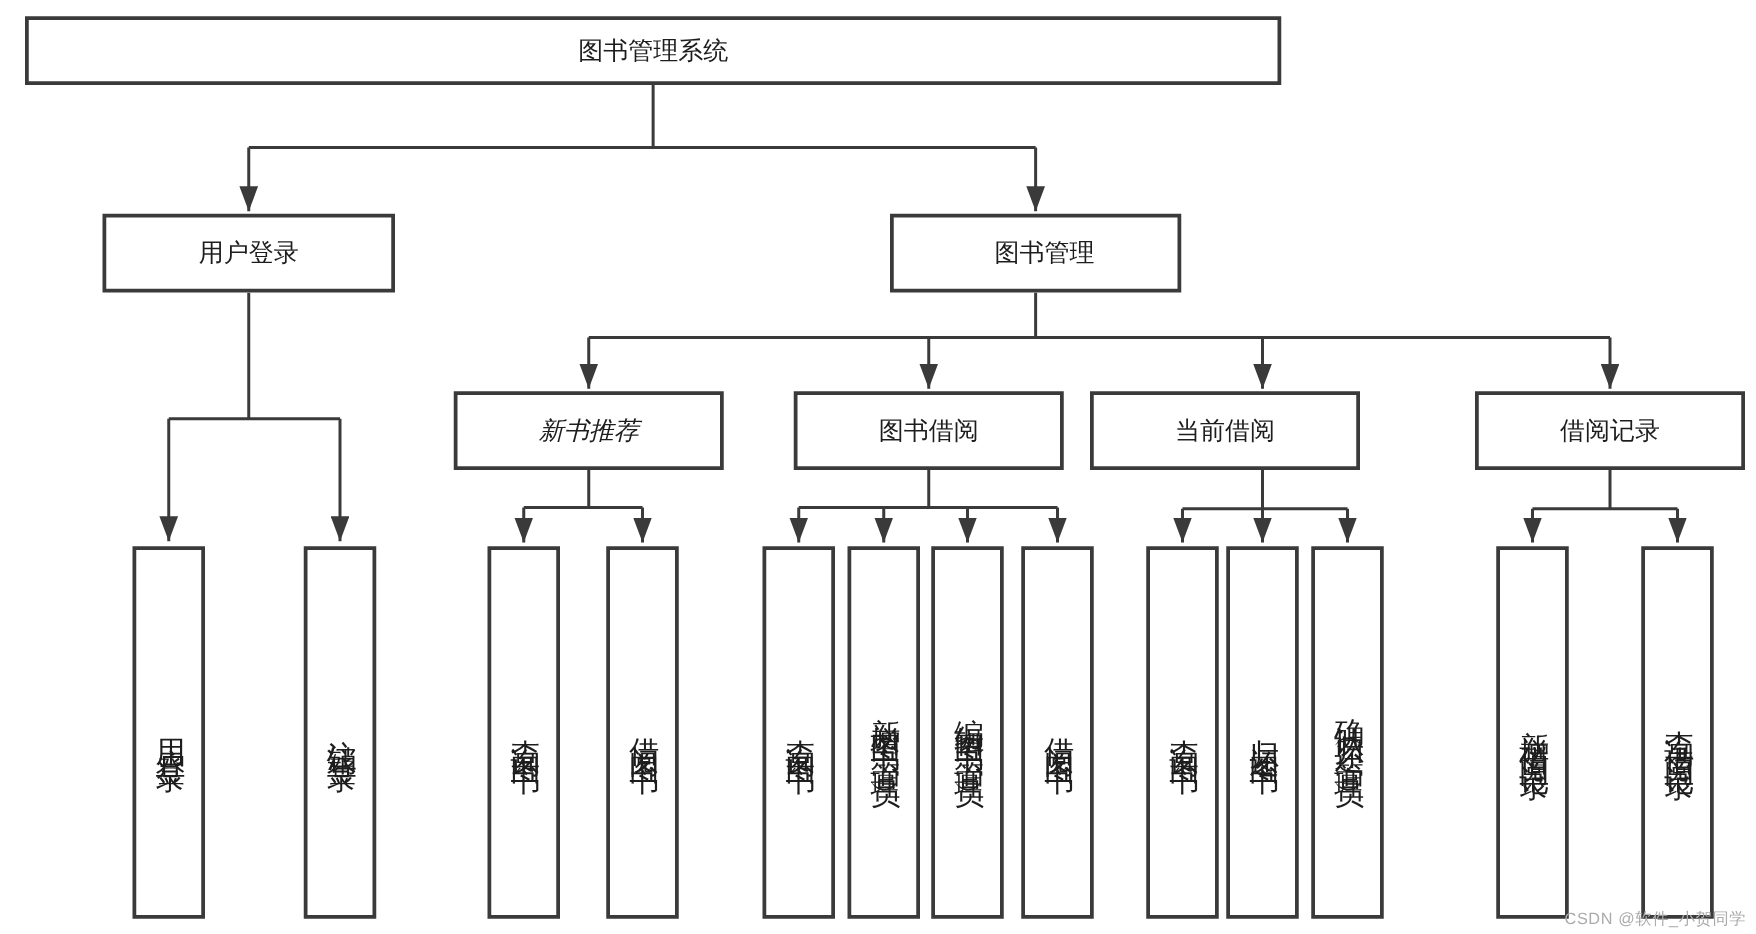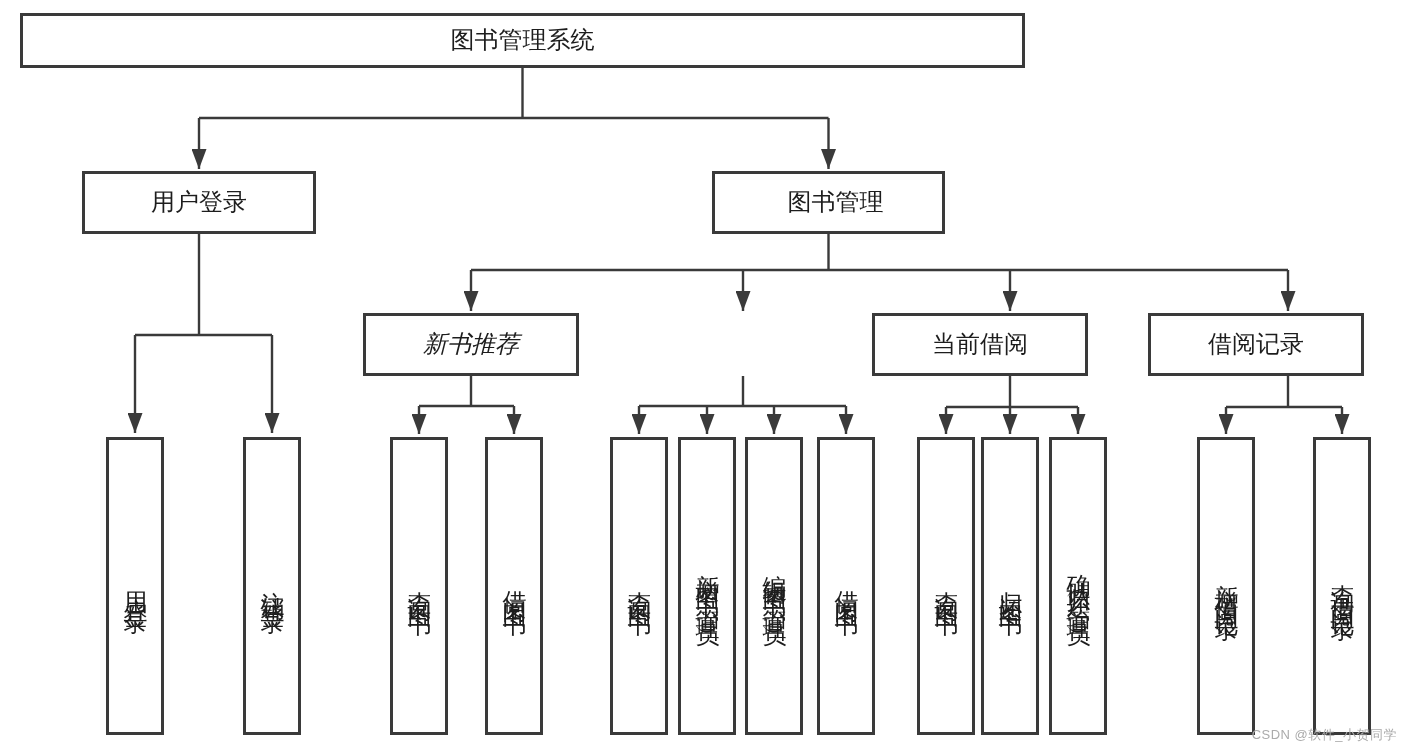--- a/index.html
+++ b/index.html
@@ -11,21 +11,21 @@
     font-family:"Liberation Sans","DejaVu Sans",sans-serif;
   }
   #wires{position:absolute;left:0;top:0;width:1405px;height:747px;}
   .node{
     position:absolute;
     box-sizing:border-box;
     background:#ffffff;
     border:3px solid #3a3a3a;
     display:flex;align-items:center;justify-content:center;
     color:#1d1d1d;
-    font-size:24px;
+    font-size:20px;
     line-height:1.2;
     white-space:nowrap;
   }
   .leaf{
     font-size:24px;
   }
   .vtext{
     writing-mode:vertical-rl;
     text-orientation:mixed;
     letter-spacing:7px;
@@ -93,22 +93,23 @@
       <path d="M1342,407 V434" marker-end="url(#arrow)"></path>
     </g>
   </svg>
 
   <div class="node" style="left:20px;top:13px;width:1005px;height:55px;">图书管理系统</div>
 
   <div class="node" style="left:82px;top:171px;width:234px;height:63px;">用户登录</div>
   <div class="node" style="left:712px;top:171px;width:233px;height:63px;padding-left:14px;">图书管理</div>
 
   <div class="node" style="left:363px;top:313px;width:216px;height:63px;font-style:italic;">新书推荐</div>
+  <div class="node" style="left:635px;top:313px;width:216px;height:63px;">图书借阅</div>
   <div class="node" style="left:872px;top:313px;width:216px;height:63px;">当前借阅</div>
-  <div class="node" style="left:1148px;top:313px;width:216px;height:63px;text-align:right;">借阅记录</div>
+  <div class="node" style="left:1180px;top:313px;width:216px;height:63px;text-align:right;">借阅记录</div>
 
   <div class="node leaf" style="left:106px;top:437px;width:58px;height:298px;">
     <span class="vtext">用户登录</span>
   </div>
   <div class="node leaf" style="left:243px;top:437px;width:58px;height:298px;">
     <span class="vtext">注销登录</span>
   </div>
 
   <div class="node leaf" style="left:390px;top:437px;width:58px;height:298px;">
     <span class="vtext">查询图书</span>

